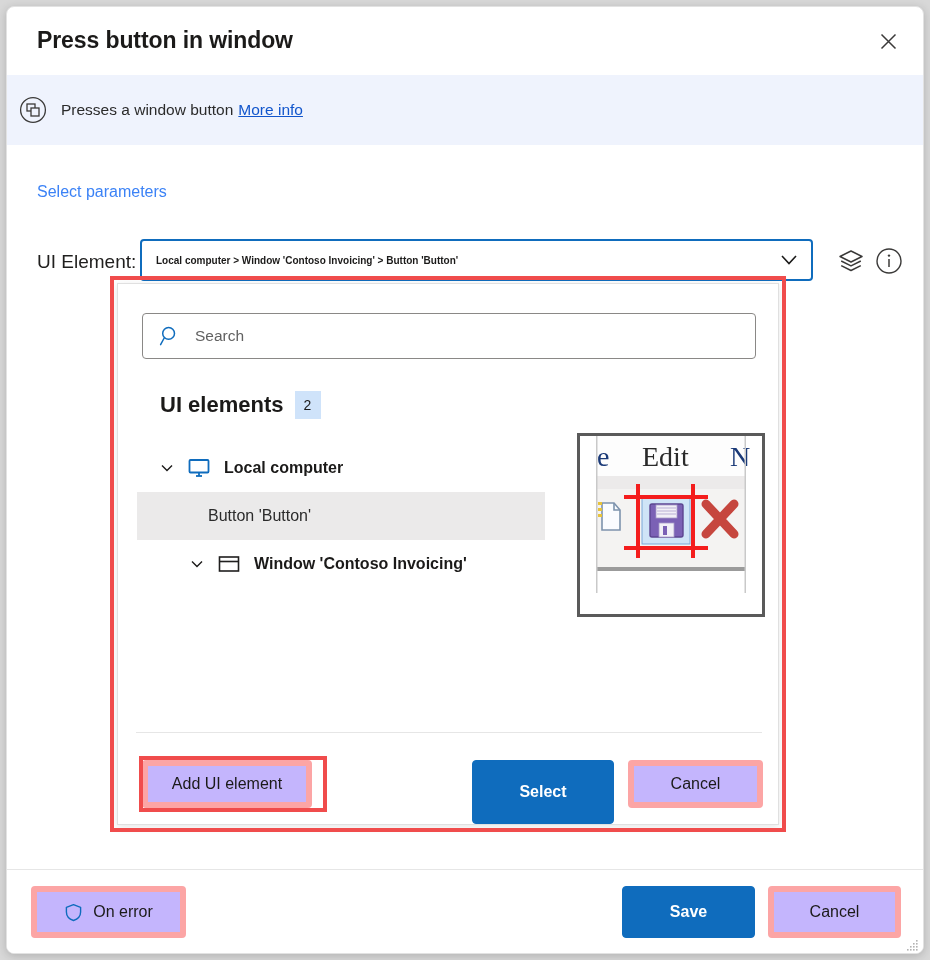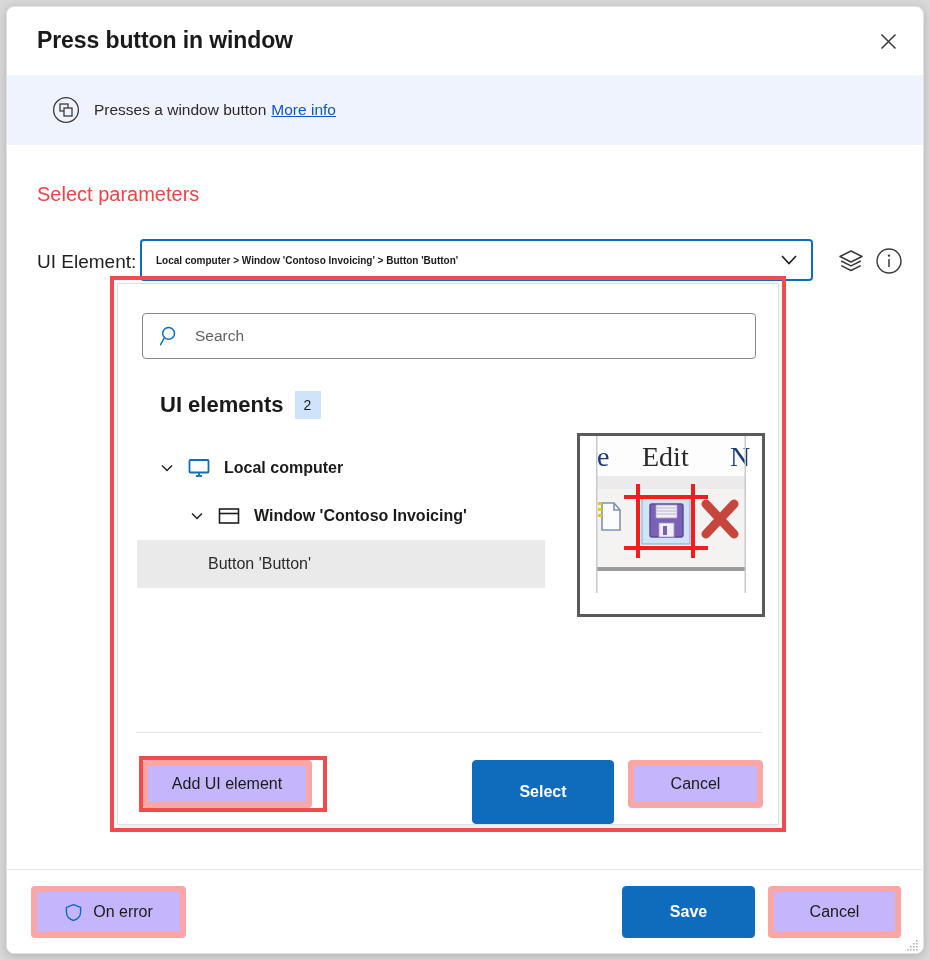--- a/index.html
+++ b/index.html
@@ -59,43 +59,43 @@
   
   .info-banner {
     position: absolute;
     left: 0;
     top: 68px;
     width: 100%;
     height: 70px;
     background: #eff3fd;
     display: flex;
     align-items: center;
-    padding-left: 45px;
+    padding-left: 12px;
   }
   .banner-icon { width: 28px; height: 28px; flex: 0 0 28px; }
   .banner-text {
     margin-left: 14px;
     font-size: 15.5px;
     color: #2b2b2b;
   }
   .banner-link {
     margin-left: 5px;
     font-size: 15.5px;
     color: #1155cc;
     text-decoration: underline;
     cursor: pointer;
   }
 
   
   .section-title {
     position: absolute;
     left: 30px;
     top: 176px;
-    font-size: 20px;
-    color: #ef4444;
+    font-size: 16px;
+    color: #3b82f6;
   }
 
   .ui-element-row {
     position: absolute;
     left: 30px;
     top: 232px;
     width: 860px;
     height: 44px;
   }
   .ui-element-label {
@@ -442,33 +442,33 @@
           <path d="M3 5.5 L8 10.5 L13 5.5" stroke="#1b1a19" stroke-width="1.4" fill="none"></path>
         </svg>
         <svg class="tree-node-icon" viewBox="0 0 24 24">
           <rect x="2.5" y="4" width="19" height="12.5" rx="1" fill="none" stroke="#0f6cbd" stroke-width="1.8"></rect>
           <path d="M9 20 L15 20" stroke="#0f6cbd" stroke-width="1.8"></path>
           <path d="M12 16.5 L12 20" stroke="#0f6cbd" stroke-width="1.8"></path>
         </svg>
         <span class="tree-label">Local computer</span>
       </div>
 
+      <div class="tree-row selected row-level-3">
+        <span class="tree-label">Button 'Button'</span>
+      </div>
+
       <div class="tree-row row-level-2">
         <svg class="chev" viewBox="0 0 16 16">
           <path d="M3 5.5 L8 10.5 L13 5.5" stroke="#1b1a19" stroke-width="1.4" fill="none"></path>
         </svg>
         <svg class="tree-node-icon" viewBox="0 0 24 24">
           <rect x="2.5" y="5" width="19" height="14" fill="none" stroke="#201f1e" stroke-width="1.6"></rect>
           <path d="M2.5 9.5 L21.5 9.5" stroke="#201f1e" stroke-width="1.6"></path>
         </svg>
         <span class="tree-label">Window 'Contoso Invoicing'</span>
-      </div>
-
-      <div class="tree-row selected row-level-3">
-        <span class="tree-label">Button 'Button'</span>
       </div>
     </div>
 
     <div class="thumb">
       <svg viewBox="0 0 182 178" width="182" height="178">
         <rect x="0" y="0" width="182" height="178" fill="#ffffff"></rect>
 
         <rect x="16" y="0" width="150" height="40" fill="#fdfdfd"></rect>
         <text x="17" y="30" font-family="'Liberation Serif', serif" font-size="28" fill="#1b3a78">e</text>
         <text x="62" y="30" font-family="'Liberation Serif', serif" font-size="28" fill="#2a2a2a">Edit</text>

